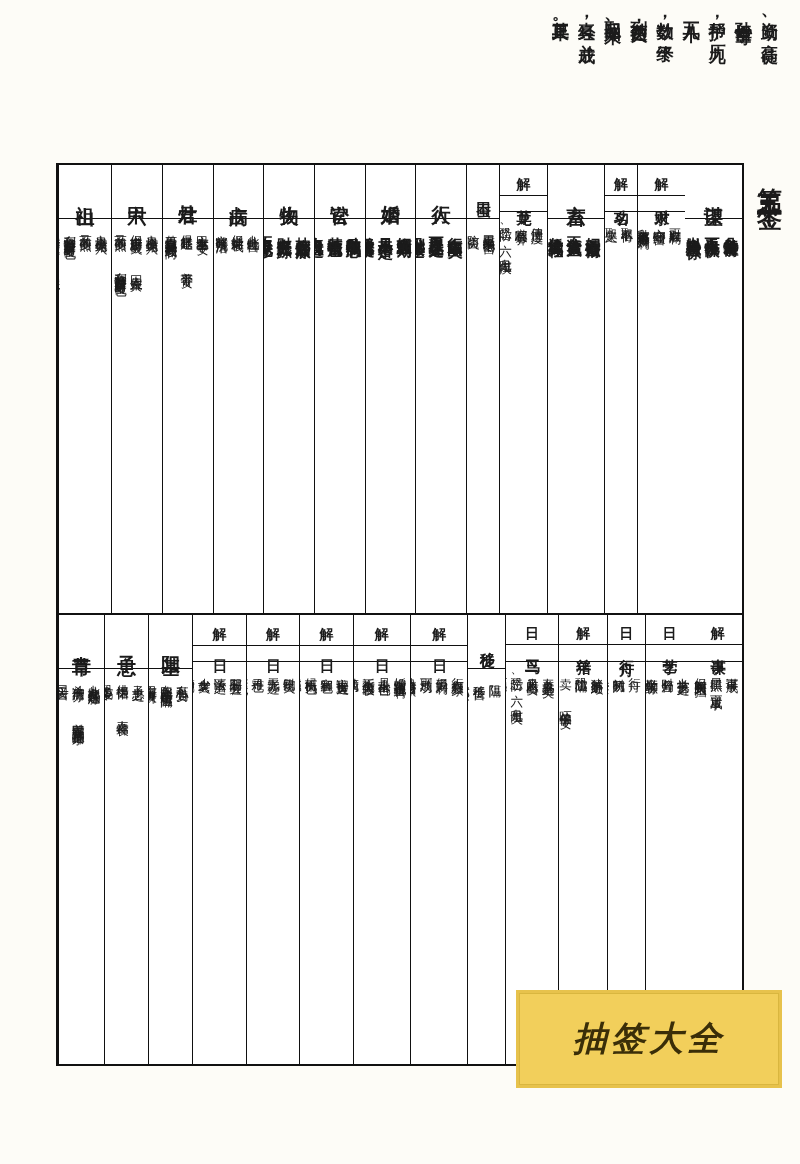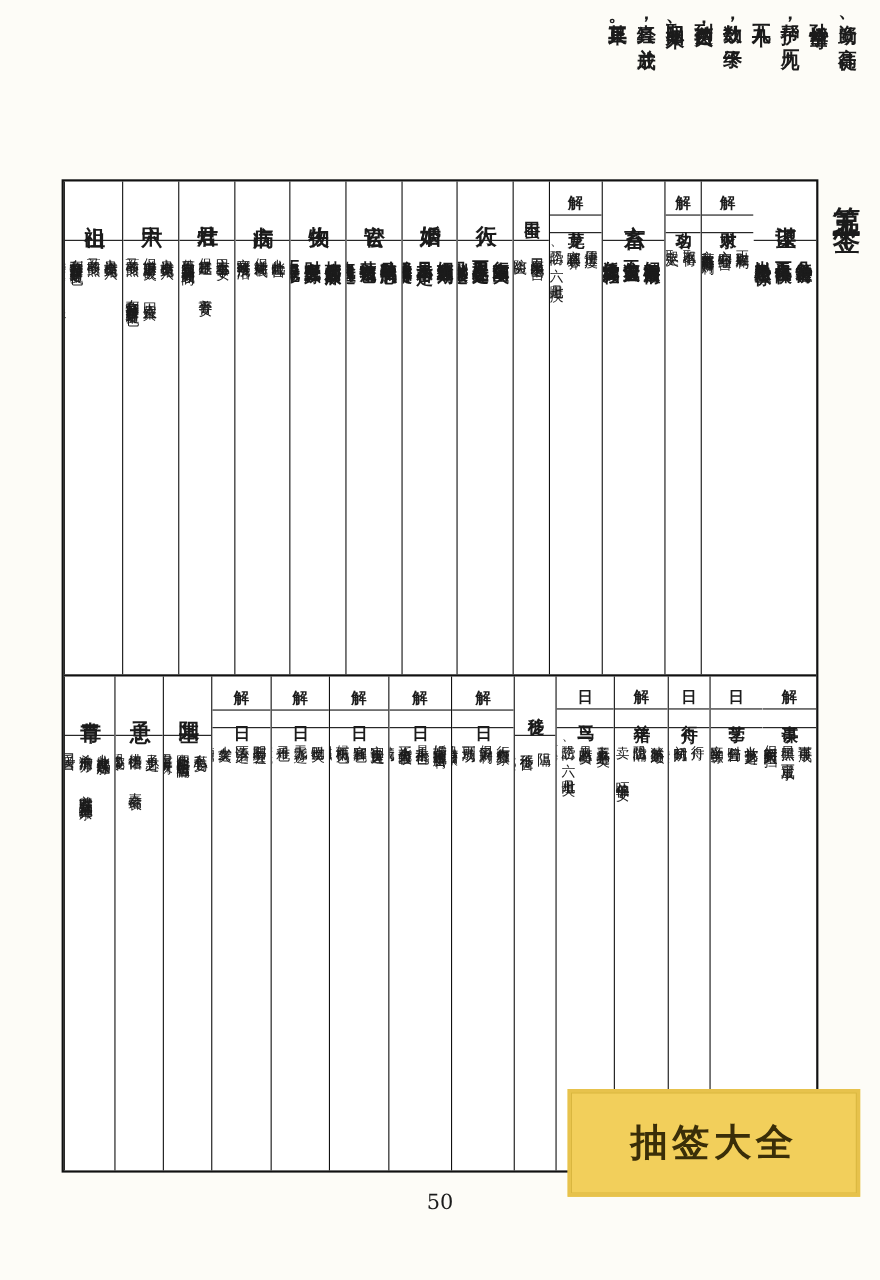--- a/index.html
+++ b/index.html
@@ -160,20 +160,21 @@
     border:3px solid #e7c24c;
     display:flex;align-items:center;justify-content:center;
     box-shadow:0 0 0 1px #d9b63f inset;
   }
   .watermark span{
     font-size:34px;
     font-weight:700;
     letter-spacing:4px;
     color:#3a2e08;
     font-family:"DejaVu Serif","Liberation Serif",serif;
+    font-style:italic;
   }
 </style>
 </head>
 <body>
 
 <div class="page">
 
   <div class="preamble">
     <div class="col">其正果。</div>
     <div class="col">真经，并成</div>
@@ -542,19 +543,18 @@
           <div class="vline sub">卜此地龙运气脉足旺</div>
           <div class="vline sub">杀冲伤后亦可  养时宜理受水神消摅峰杀</div>
           <div class="vline sub">妥口舌吉</div>
 
         </div>
       </div>
 
     </div>
   </div>
 
-  <div class="page-number">50</div>
 
   <div class="watermark">
     <span>抽签大全</span>
   </div>
 
 </div>
 
 </body></html>

